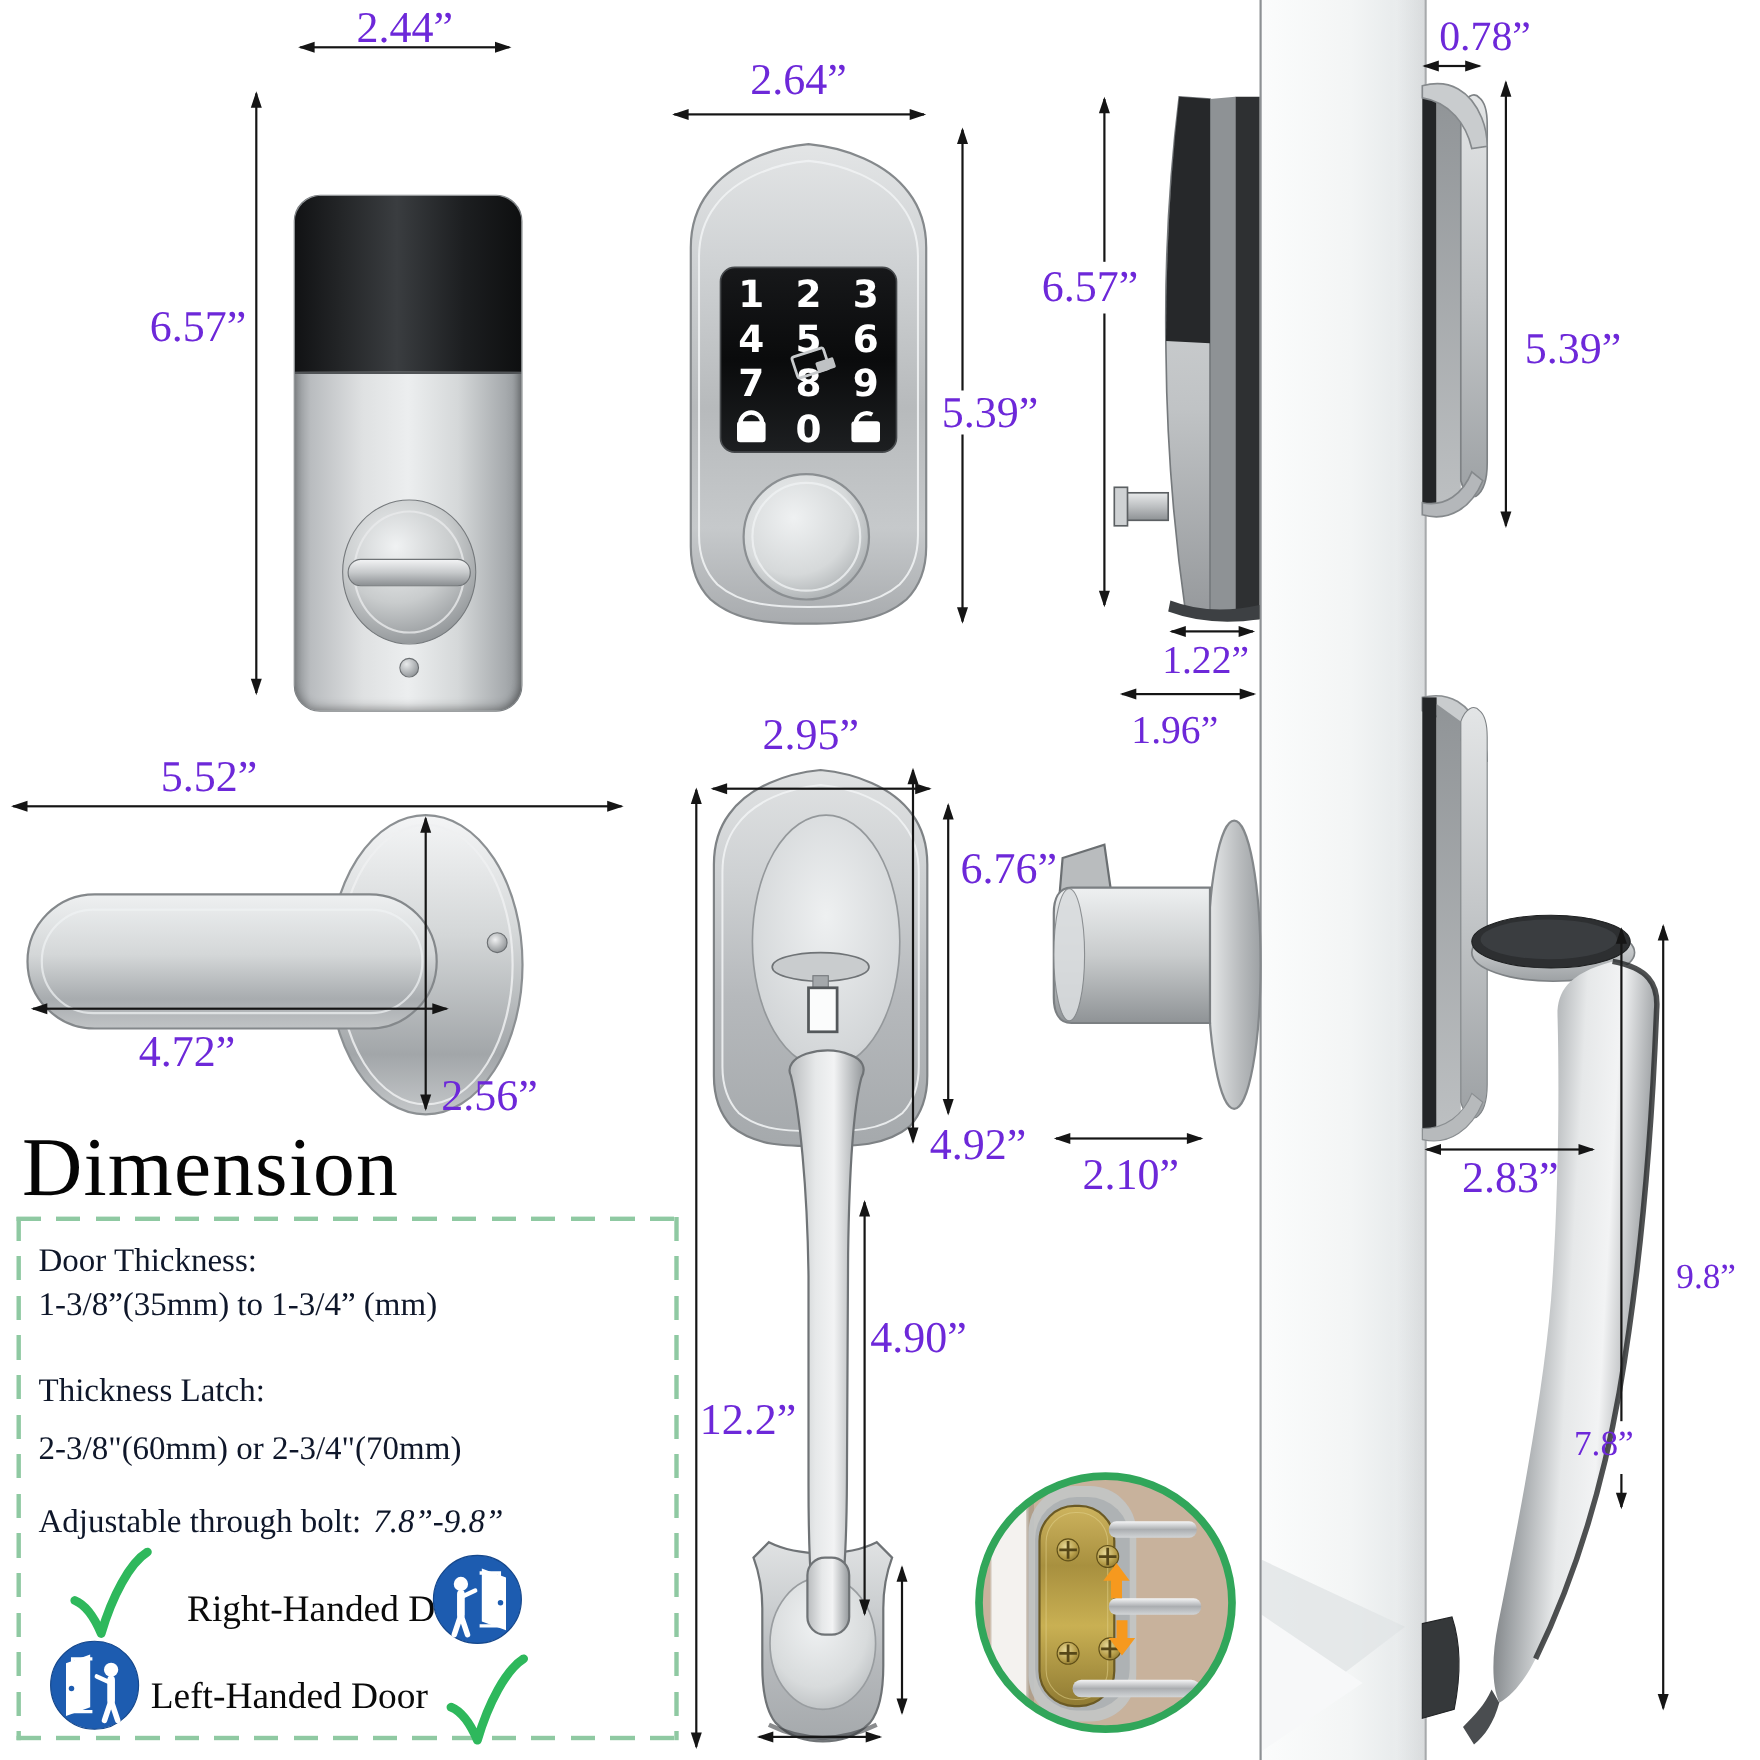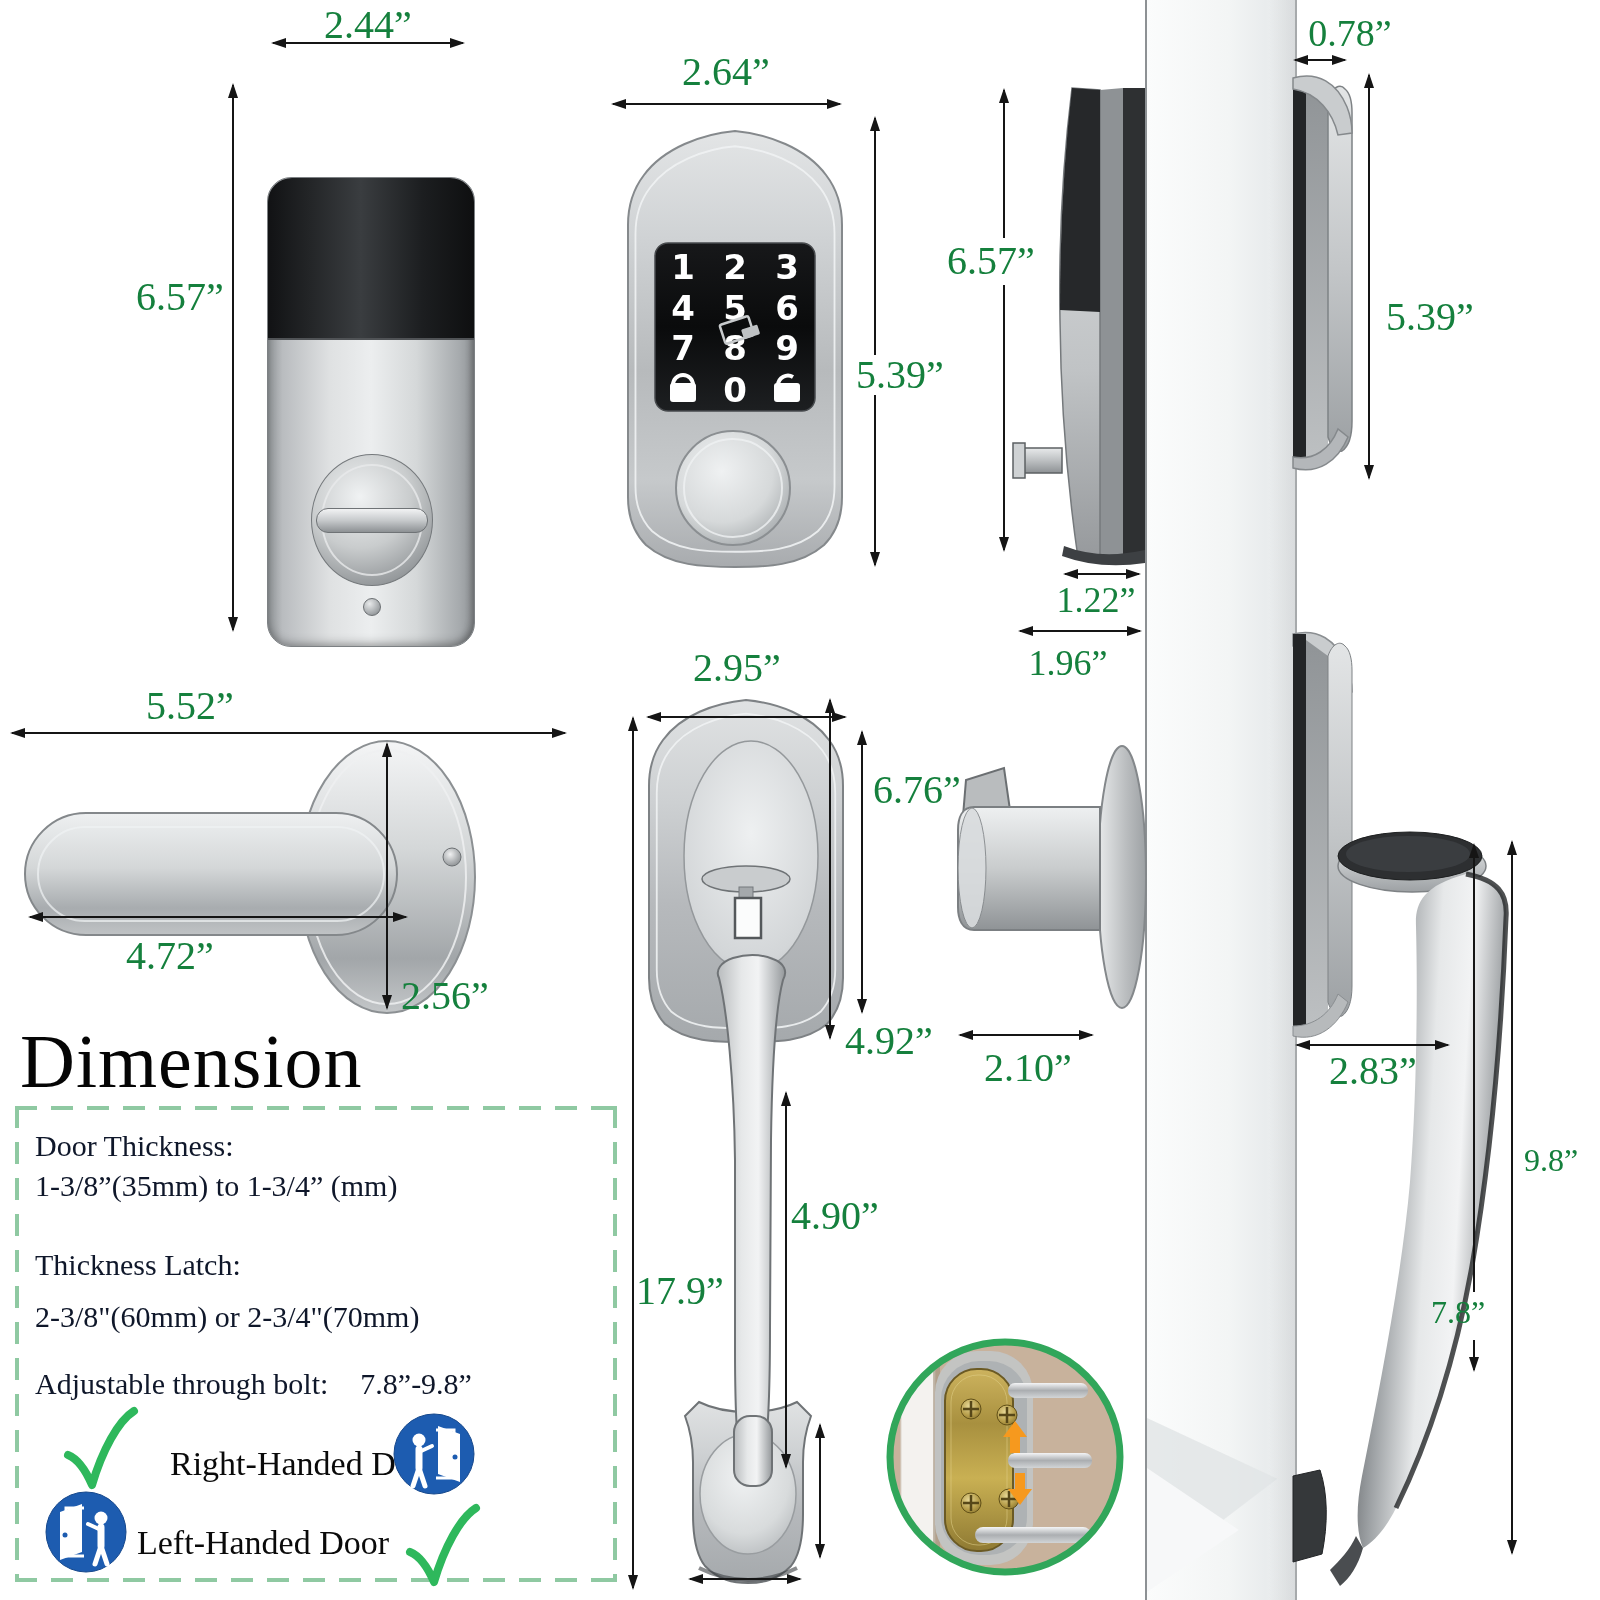--- a/index.html
+++ b/index.html
@@ -11,21 +11,21 @@
     border-top:5px solid transparent;border-bottom:5px solid transparent;transform:translateY(-50%);}
   .dimh::before{left:-2px;border-right:15px solid #151515;}
   .dimh::after{right:-2px;border-left:15px solid #151515;}
   .dimv{position:absolute;width:2px;background:#151515;}
   .dimv::before,.dimv::after{content:"";position:absolute;left:50%;width:0;height:0;
     border-left:5px solid transparent;border-right:5px solid transparent;transform:translateX(-50%);}
   .dimv::before{top:-2px;border-bottom:15px solid #151515;}
   .dimv::after{bottom:-2px;border-top:15px solid #151515;}
   .dimv.noup::before{display:none}.dimv.nodn::after{display:none}
   
-  .dl{position:absolute;color:#15803d;font-size:40px;line-height:1;white-space:nowrap;transform:translateX(-50%);}
+  .dl{position:absolute;color:#6d28d9;font-size:40px;line-height:1;white-space:nowrap;transform:translateX(-50%);}
   .dl.sm{font-size:36px}.dl.md{font-size:38px}.dl.lg{font-size:32px}
   
   .iu-body{position:absolute;left:267px;top:177px;width:206px;height:468px;border-radius:24px;
     border:1px solid #7d8184;box-shadow:inset 0 -4px 8px rgba(0,0,0,.22), inset -3px 0 6px rgba(0,0,0,.18);
     background:linear-gradient(90deg,#8f9396 0%,#b9bcbf 7%,#dfe1e2 30%,#eceeef 50%,#d5d8d9 72%,#a6aaad 93%,#8f9396 100%);}
   .iu-screen{position:absolute;left:0;top:0;width:100%;height:160px;border-radius:24px 24px 0 0;
     border-bottom:2px solid #505356;
     background:linear-gradient(90deg,#111214,#232527 20%,#3a3d40 45%,#1c1e20 75%,#0e0f10);}
   .iu-knob{position:absolute;left:43px;top:276px;width:120px;height:130px;border-radius:50%;
     border:1px solid #75797c;
@@ -46,21 +46,21 @@
     clip-path:polygon(0 0,88% 38%,0 100%);background:#e2e5e6;opacity:.85;}
   .door-wedge2{position:absolute;left:0;top:1468px;width:148px;height:124px;
     clip-path:polygon(0 0,62% 50%,0 100%);background:#f7f8f9;}
   .door-shade{position:absolute;right:0;top:0;width:26px;height:100%;
     background:linear-gradient(90deg,rgba(0,0,0,0),rgba(120,126,130,.18));}
   
   .title{position:absolute;left:20px;top:1018px;font-size:76px;color:#050505;letter-spacing:1px;}
   .dash-h{position:absolute;height:4px;background:repeating-linear-gradient(90deg,#8fc9a2 0 22px,transparent 22px 36px);}
   .dash-v{position:absolute;width:4px;background:repeating-linear-gradient(180deg,#8fc9a2 0 22px,transparent 22px 36px);}
   .spec{position:absolute;left:35px;font-size:30px;color:#0f172a;line-height:1.2;white-space:nowrap;}
-  .spec .val-gap{margin-left:32px;}
+  .spec .val-gap{margin-left:11px;font-style:italic;}
   .hand-label{position:absolute;font-size:34px;color:#0a0a0a;white-space:nowrap;}
   .kdigit{font-family:"DejaVu Sans","Liberation Sans",sans-serif;font-size:34px;font-weight:700;fill:#ffffff;text-anchor:middle;}
   svg{position:absolute;overflow:visible;}
 </style>
 </head>
 <body>
 
 <div id="canvas">
 
   <div class="door">
@@ -271,21 +271,21 @@
     </svg>
     <div class="dimh" style="left:648px;top:716px;width:197px"></div>
     <div class="dl" style="left:737px;top:648px">2.95”</div>
     <div class="dimv" style="left:861px;top:732px;height:280px"></div>
     <div class="dl" style="left:917px;top:770px">6.76”</div>
     <div class="dimv" style="left:829px;top:700px;height:338px"></div>
     <div class="dl" style="left:889px;top:1021px">4.92”</div>
     <div class="dimv" style="left:785px;top:1093px;height:374px"></div>
     <div class="dl" style="left:835px;top:1196px">4.90”</div>
     <div class="dimv" style="left:632px;top:718px;height:870px"></div>
-    <div class="dl" style="left:680px;top:1271px">17.9”</div>
+    <div class="dl" style="left:680px;top:1271px">12.2”</div>
     <div class="dimv" style="left:819px;top:1425px;height:132px"></div>
     <div class="dimh" style="left:690px;top:1578px;width:110px"></div>
   </div>
 
   <div>
     <svg style="left:950px;top:730px" width="200" height="290" viewBox="0 0 200 290">
       <defs>
         <linearGradient id="gBar2" x1="0" y1="0" x2="0" y2="1">
           <stop offset="0" stop-color="#eef0f1"></stop>
             <stop offset=".5" stop-color="#c9cccd"></stop>

